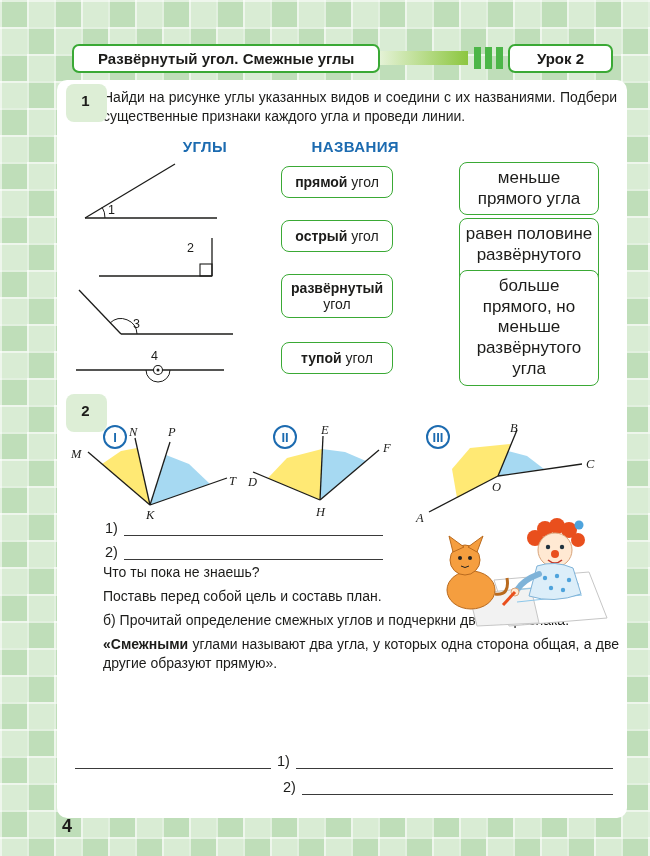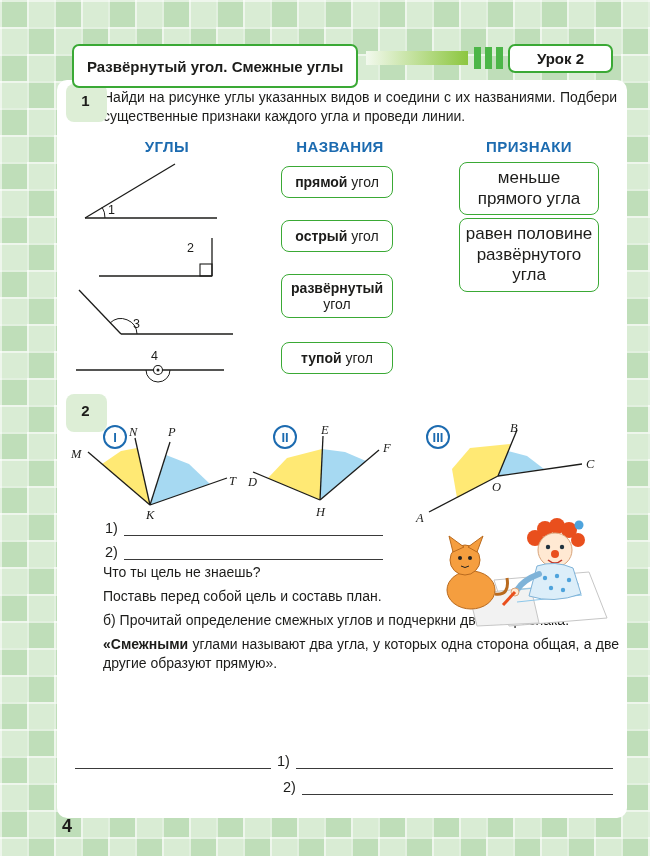--- a/index.html
+++ b/index.html
@@ -5,31 +5,31 @@
   *{margin:0;padding:0;box-sizing:border-box}
   html,body{width:650px;height:856px}
   body{position:relative;font-family:"Liberation Sans","DejaVu Sans",sans-serif;color:#1c1c1a;overflow:hidden;background:#fff}
   .bg{position:absolute;inset:0;background-color:#cbe5c6;
       background-image:linear-gradient(rgba(255,255,255,.55) 2px,transparent 2px),
                        linear-gradient(90deg,rgba(255,255,255,.55) 2px,transparent 2px),
                        repeating-conic-gradient(#d9ecd4 0% 25%,#bfdeb9 0% 50%);
       background-size:27px 27px,27px 27px,54px 54px}
   .sheet{position:absolute;left:57px;top:80px;width:570px;height:738px;background:#fff;border-radius:10px}
   .hbox{position:absolute;background:#fff;border:2.2px solid #3aa935;border-radius:7px;display:flex;align-items:center;font-weight:bold;font-size:15px;z-index:3}
-  .title-box{left:72px;top:44px;height:44px;padding:0 13px}
+  .title-box{left:72px;top:44px;height:29px;padding:0 24px}
   .lesson-box{left:508px;top:44px;width:105px;height:29px;justify-content:center}
   .hstrip{position:absolute;left:366px;top:51px;width:102px;height:14px;background:linear-gradient(90deg,#f2f9ee,#8cc63f);z-index:2}
   .hticks{position:absolute;left:474px;top:47px;display:flex;gap:4px;z-index:2}
   .hticks i{width:7px;height:22px;background:#4cb648;display:block}
   .page-num{position:absolute;left:62px;top:816px;font-size:18px;font-weight:bold;z-index:2}
   .task-num{position:absolute;width:29px;height:29px;background:#fff;border:3px solid #3aa935;border-radius:50%;display:flex;align-items:center;justify-content:center;font-weight:bold;font-size:15px;z-index:2}
   .task-num::before{content:"";position:absolute;left:-8px;top:-5px;width:41px;height:38px;background:#ddeed6;border-radius:8px;z-index:-1}
   .txt{position:absolute;font-size:14px;line-height:1.38;text-align:justify;z-index:1}
   .nojust{text-align:left}
-  .colh{position:absolute;top:58px;color:#1c6bb0;font-weight:bold;font-size:15px;text-align:center;letter-spacing:.4px}
+  .colh{position:absolute;top:58px;color:#1c6bb0;font-weight:bold;font-size:15px;text-align:right;letter-spacing:.4px}
   .gbox{position:absolute;border:1.7px solid #3aa935;border-radius:8px;background:#fff;text-align:center;display:flex;align-items:center;justify-content:center;padding:5px 4px}
   .nbox{left:224px;width:112px;font-size:14px;min-height:32px}
   .fbox{left:402px;width:140px;font-size:17px;line-height:1.22;min-height:34px}
   .roman{position:absolute;width:24px;height:24px;border:2.2px solid #1c6bb0;border-radius:50%;color:#1c6bb0;font-weight:bold;font-size:13px;display:flex;align-items:center;justify-content:center;z-index:2}
   .figure{position:absolute;z-index:1}
   .ray{stroke:#1c1c1a;stroke-width:1.3;fill:none}
   .arc{stroke:#1c1c1a;stroke-width:1;fill:none}
   .pl{font:italic 12.5px "Liberation Serif",serif;fill:#1c1c1a}
   .nl{font:12.5px "Liberation Sans",sans-serif;fill:#1c1c1a}
   .ans-row{position:absolute;display:flex;align-items:flex-end;gap:6px;font-size:14.5px;height:19px;z-index:1}
@@ -52,21 +52,20 @@
   </div>
 <div class="hbox lesson-box">Урок 2</div>
 
 <div class="sheet">
 
   <div class="task-num" style="left:14px;top:6px">1</div>
   <div class="txt" style="left:46px;top:8px;width:514px">Найди на рисунке углы указанных видов и соедини с их названиями. Подбери существенные признаки каждого угла и проведи линии.</div>
 
   <div class="colh" style="left:50px;width:120px">УГЛЫ</div>
   <div class="colh" style="left:224px;width:118px">НАЗВАНИЯ</div>
-  <div class="colh" style="left:402px;width:140px">ПРИЗНАКИ</div>
 
   <svg class="figure" style="left:18px;top:80px" width="152" height="66" viewBox="0 0 152 66">
     <line class="ray" x1="10" y1="58" x2="142" y2="58"></line>
     <line class="ray" x1="10" y1="58" x2="100" y2="4"></line>
     <path class="arc" d="M30,58 A20,20 0 0 0 27,47"></path>
     <text class="nl" x="33" y="54">1</text>
   </svg>
 
   <svg class="figure" style="left:30px;top:154px" width="140" height="48" viewBox="0 0 140 48">
     <line class="ray" x1="125" y1="4" x2="125" y2="42"></line>
@@ -98,20 +97,21 @@
   </div>
   <div class="gbox nbox" style="top:194px">
     <span><b>развёрнутый</b><span> угол</span></span>
   </div>
   <div class="gbox nbox" style="top:262px">
     <span><b>тупой</b><span> угол</span></span>
   </div>
 
   <div class="gbox fbox" style="top:82px">меньше прямого угла</div>
   <div class="gbox fbox" style="top:138px">равен половине развёрнутого угла</div>
+  <div class="gbox fbox" style="top:190px">больше прямого, но меньше развёрнутого угла</div>
 
   <div class="task-num" style="left:14px;top:316px">2</div>
 
   <div class="roman" style="left:46px;top:345px">I</div>
   <div class="roman" style="left:216px;top:345px">II</div>
   <div class="roman" style="left:369px;top:345px">III</div>
 
   <svg class="figure" style="left:12px;top:346px" width="170" height="95" viewBox="0 0 170 95">
     <polygon points="81,79 33,38 52,25 68,22" fill="#ffe974"></polygon>
     <polygon points="81,79 97,29 120,38 141,58" fill="#a6d9f2"></polygon>
@@ -158,21 +158,21 @@
 
   <div class="ans-row" style="left:48px;top:437px;width:278px">
     <span>1)</span>
       <span class="uline fill"></span>
   </div>
   <div class="ans-row" style="left:48px;top:461px;width:278px">
     <span>2)</span>
       <span class="uline fill"></span>
   </div>
 
-  <div class="txt nojust" style="left:46px;top:483px;width:330px">Что ты цель не знаешь?</div>
+  <div class="txt nojust" style="left:46px;top:483px;width:330px">Что ты пока не знаешь?</div>
   <div class="txt nojust" style="left:46px;top:507px;width:360px">Поставь перед собой цель и составь план.</div>
   <div class="txt nojust" style="left:46px;top:531px;width:516px">б) Прочитай определение смежных углов и подчеркни два их признака:</div>
 
   <div class="txt" style="left:46px;top:555px;width:516px">
     <b>«Смежными</b><span> углами называют два угла, у которых одна сторона общая, а две другие образуют прямую».</span>
   </div>
 
 
   <div class="ans-row" style="left:18px;top:670px;width:538px">
     <span class="uline" style="width:196px"></span>

